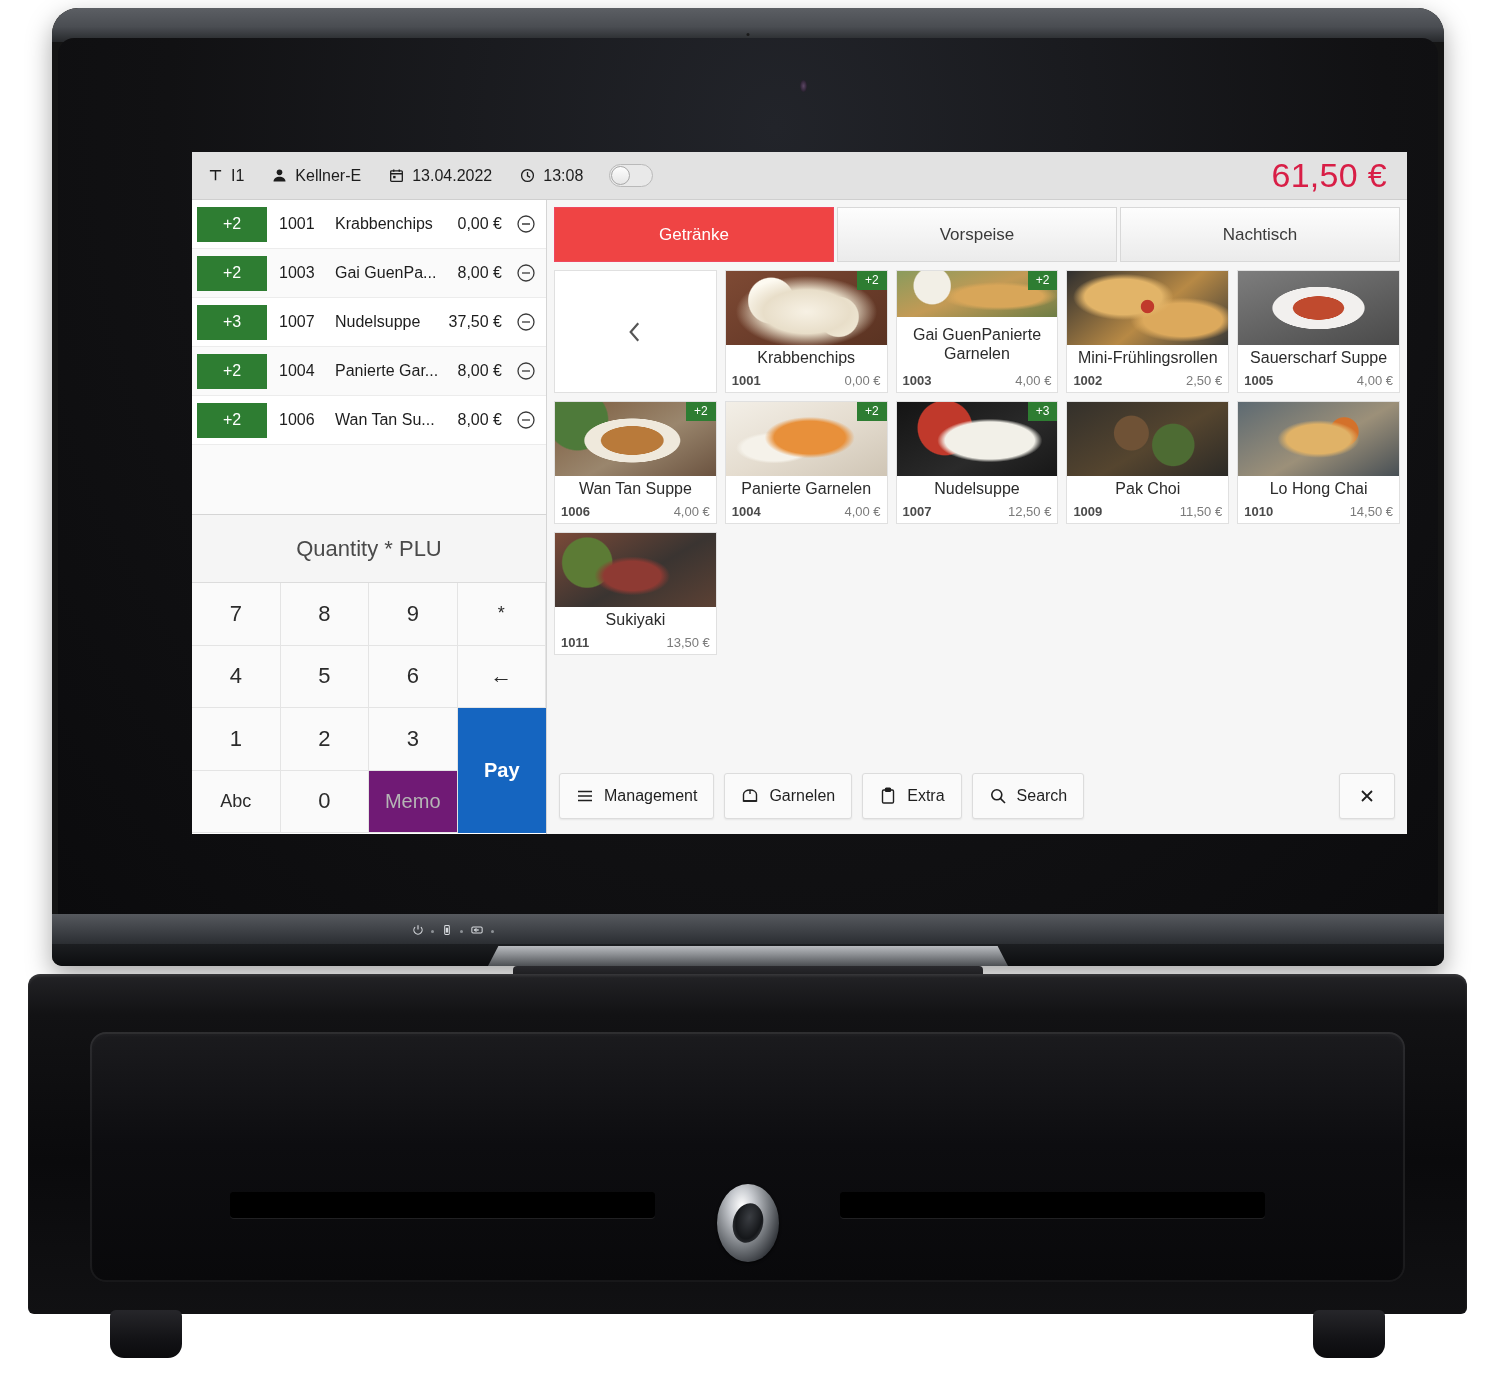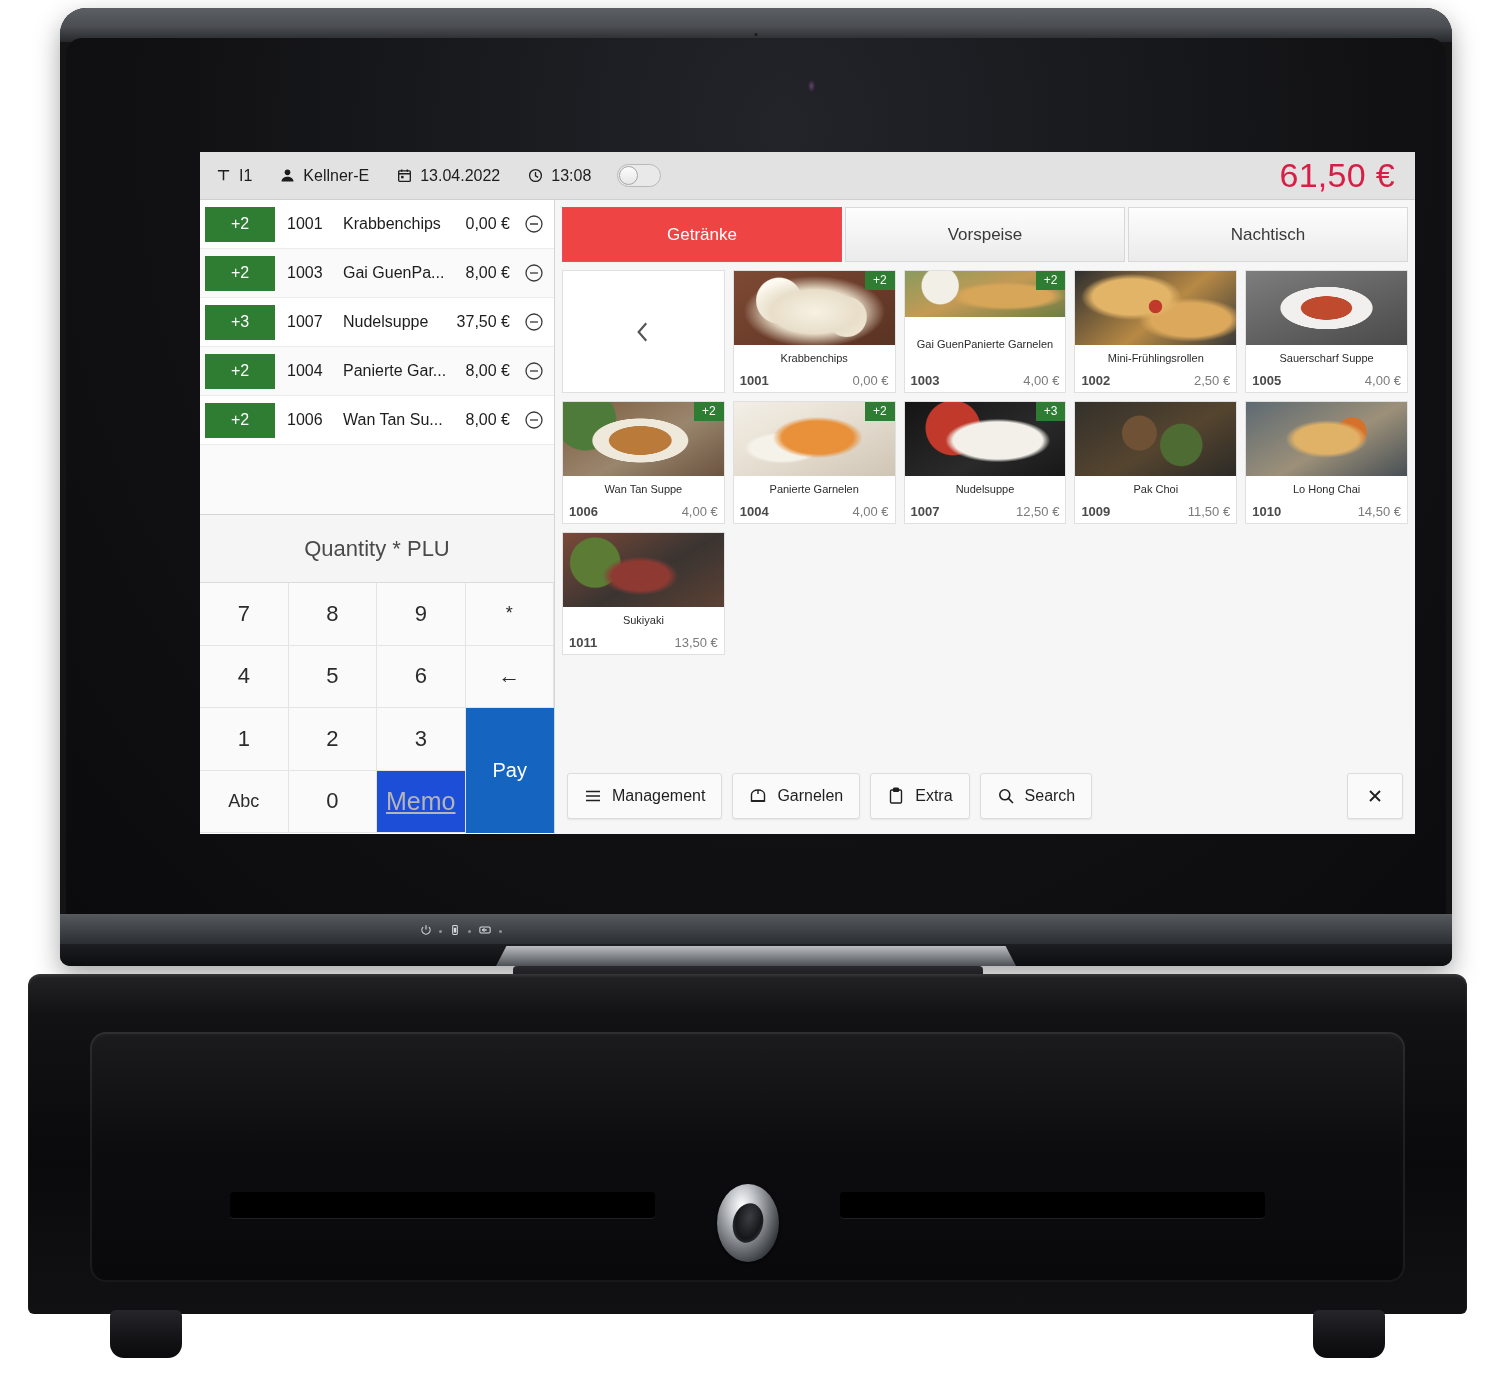--- a/index.html
+++ b/index.html
@@ -12,21 +12,20 @@
 
   
   #device { position: relative; width: 1495px; height: 1378px; }
 
   .monitor {
     position: absolute; left: 52px; top: 8px; width: 1392px; height: 958px;
     background: #141414;
     border-radius: 26px 26px 10px 10px;
     box-shadow: 0 10px 26px rgba(0,0,0,0.35);
     overflow: hidden;
-    margin-left: 8px;
   }
   .monitor-top-strip {
     position: absolute; left: 0; top: 0; width: 100%; height: 34px;
     background: linear-gradient(180deg,#5c5f64 0%, #4a4d52 55%, #26282b 100%);
     border-radius: 26px 26px 0 0;
   }
   .monitor-top-dot {
     position: absolute; left: 50%; top: 25px; width: 3px; height: 3px;
     background: #1a1a1a; border-radius: 50%; transform: translateX(-50%);
   }
@@ -118,26 +117,27 @@
     font-size: 22px; color: #4a4a4a; background: #f5f5f5;
     border-bottom: 1px solid #dcdcdc;
   }
   .keypad { display: grid; grid-template-columns: repeat(4, 1fr);
     grid-template-rows: repeat(4, 1fr); height: 250px; }
   .key {
     border-right: 1px solid #e4e4e4; border-bottom: 1px solid #e4e4e4;
     background: #fafafa; display: flex; align-items: center; justify-content: center;
     font-size: 22px; color: #2b2b2b;
   }
-  .key.muted { color: #b5b5b5; background: #1d4ed8; font-size: 25px; text-decoration: underline; }
+  .key.muted { color: #b5b5b5; background: #701a75; font-size: 20px; }
   .key.small { font-size: 18px; }
   .key-pay {
     grid-column: 4; grid-row: 3 / span 2; background: #1565c0; color: #ffffff;
     display: flex; align-items: center; justify-content: center; font-size: 20px;
     border: none;
+    font-weight: bold;
   }
 
   
   .right-pane { flex: 1; background: #f6f6f6; display: flex; flex-direction: column; }
   .tabs { display: flex; gap: 3px; padding: 7px 7px 0 7px; }
   .tab {
     flex: 1; height: 55px; display: flex; align-items: center; justify-content: center;
     font-size: 17px; color: #3a3a3a;
     background: linear-gradient(180deg,#fdfdfd,#ebebeb);
     border: 1px solid #d8d8d8;
@@ -152,21 +152,21 @@
   }
   .tile.nav { align-items: center; justify-content: center; }
   .nav-chevron { width: 26px; height: 26px; color: #555; }
   .tile-img { height: 74px; width: 100%; position: relative; overflow: hidden; }
   .tile-badge {
     position: absolute; right: 0; top: 0; background: #2e7d32; color: #fff;
     font-size: 12px; padding: 3px 8px; line-height: 1.1;
   }
   .tile-name {
     flex: 1; display: flex; align-items: center; justify-content: center;
-    text-align: center; font-size: 11px; color: #2b2b2b;
+    text-align: center; font-size: 16px; color: #2b2b2b;
     padding: 1px 3px; line-height: 1.15;
   }
   .tile.tall-name .tile-img { height: 46px; }
   .tile-foot {
     display: flex; justify-content: space-between; align-items: center;
     padding: 1px 6px 4px 6px; font-size: 13px;
   }
   .tile-plu { font-weight: bold; color: #4a4a4a; }
   .tile-price { color: #7b7b7b; }
 

